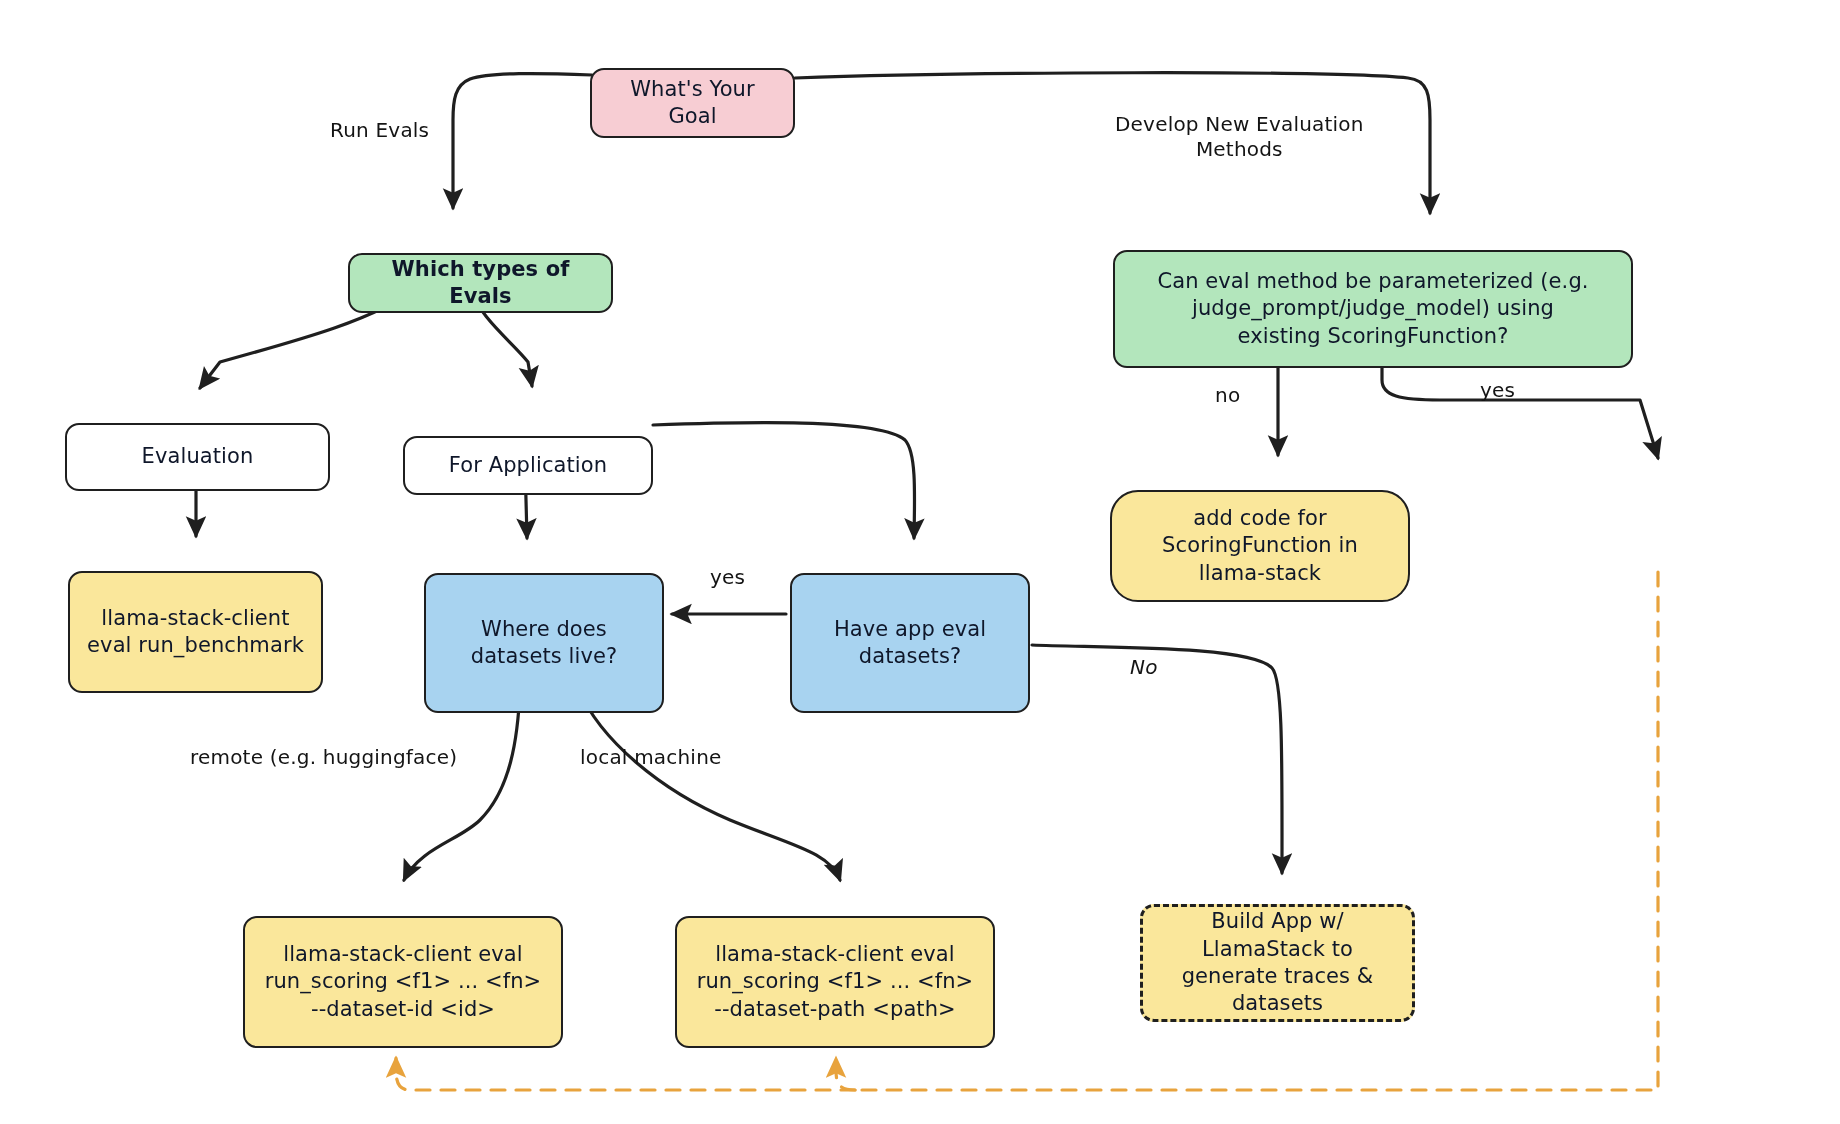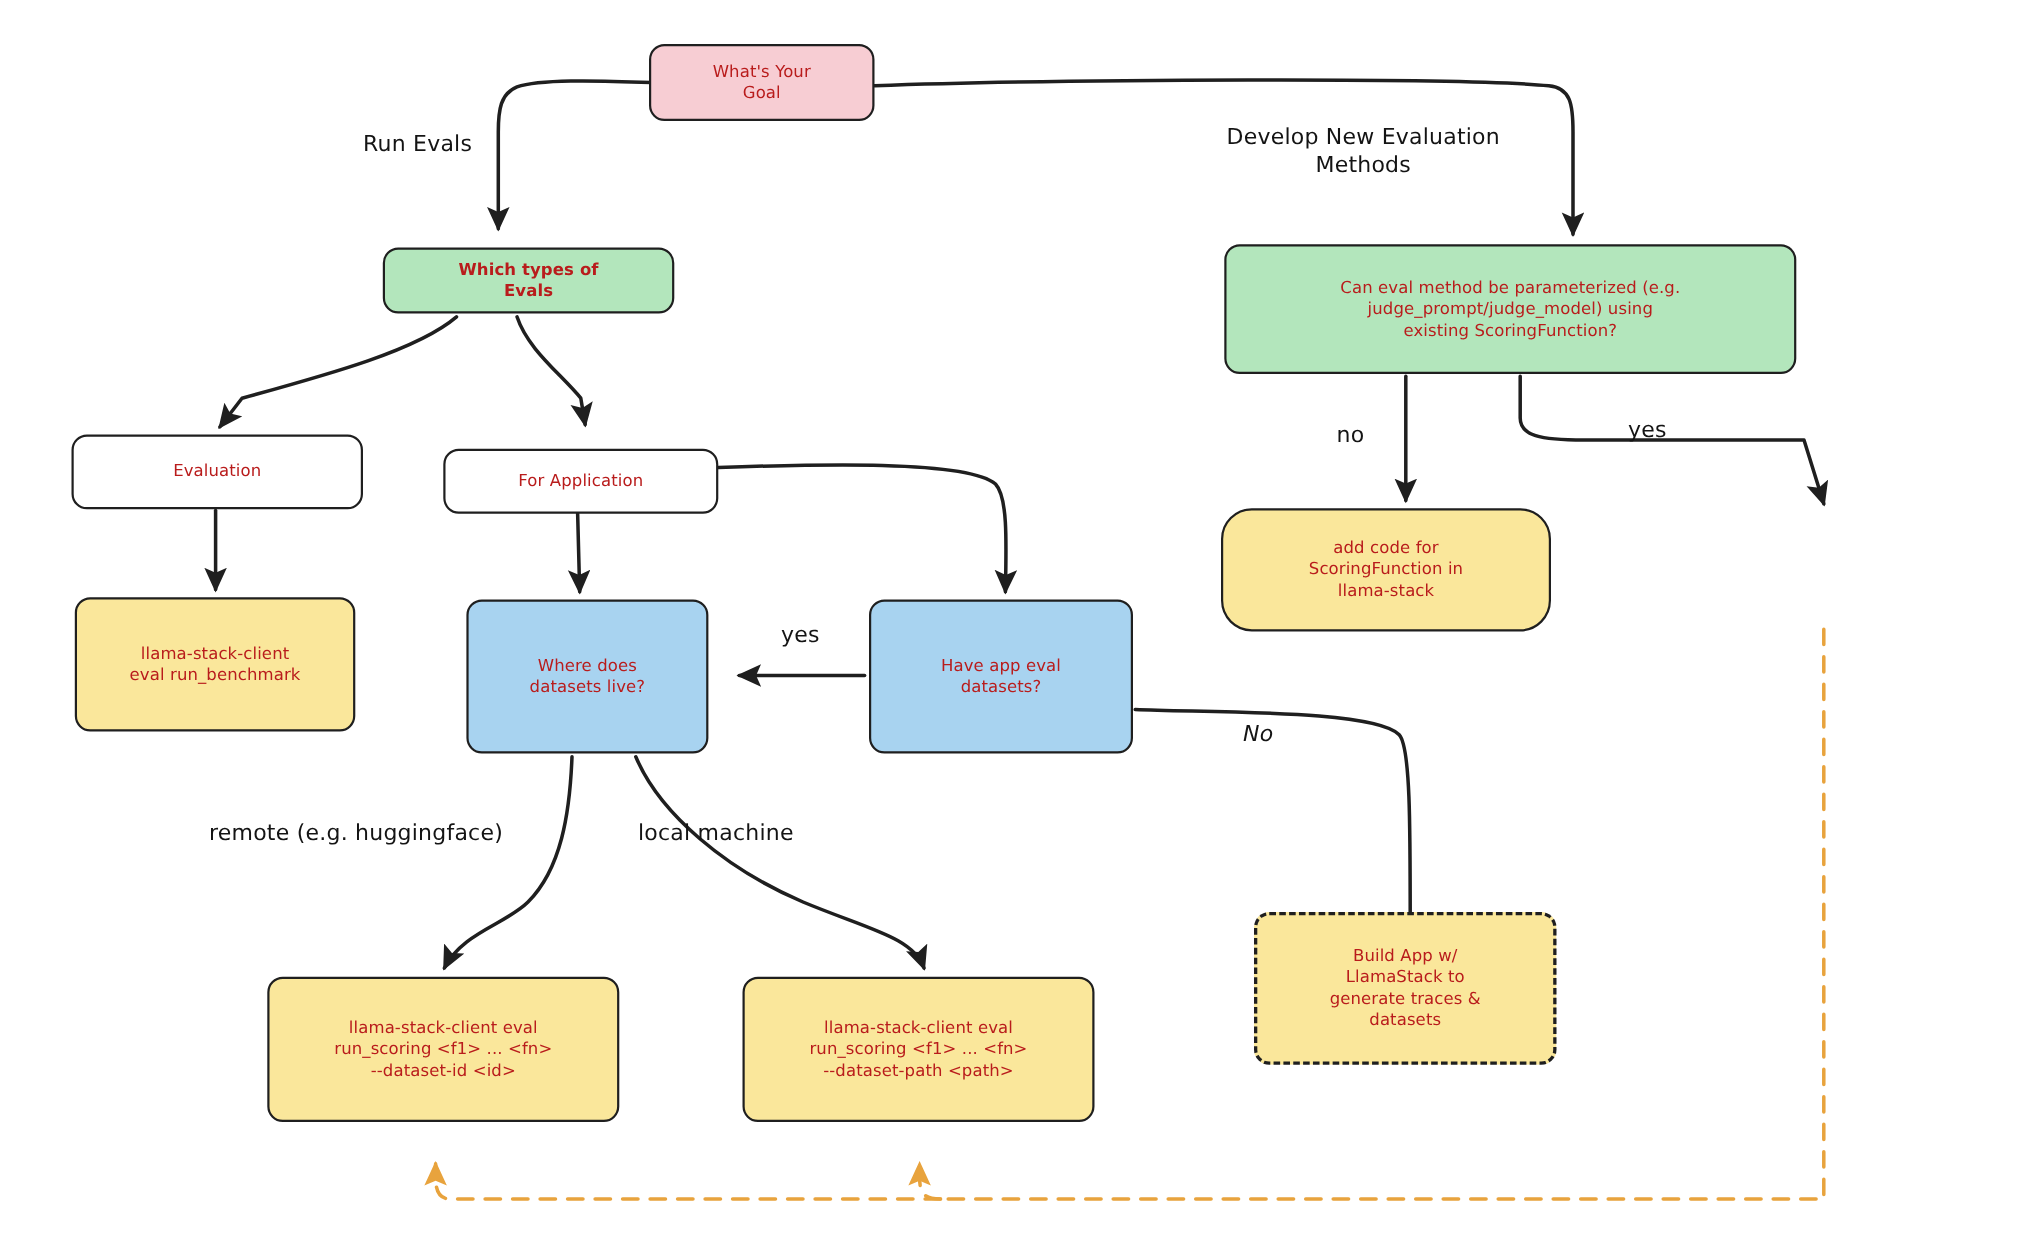--- a/index.html
+++ b/index.html
@@ -27,26 +27,27 @@
   }
   .node {
     position: absolute;
     box-sizing: border-box;
     display: flex;
     align-items: center;
     justify-content: center;
     text-align: center;
     border: 2.5px solid #1f1f1f;
     border-radius: 14px;
-    color: #b91c1c;
-    font-size: 15px;
+    color: #0f172a;
+    font-size: 21px;
     line-height: 1.3;
     padding: 6px 10px;
     white-space: pre-line;
     letter-spacing: 0.1px;
+    margin-top: 28px;
   }
   .node.pink   { background: #f7cdd3; }
   .node.green  { background: #b3e6bc; }
   .node.white  { background: #ffffff; }
   .node.yellow { background: #fae79b; }
   .node.blue   { background: #a8d3f0; }
   .node.dashed {
     background: #fae79b;
     border-style: dashed;
     border-width: 3px;
@@ -126,35 +127,35 @@
   <div class="node white" style="left:403px; top:408px; width:250px; height:59px;">For Application</div>
 
   <div class="node yellow" style="left:1110px; top:462px; width:300px; height:112px;border-radius:28px;">add code for
 ScoringFunction in
 llama-stack</div>
 
 
   <div class="node yellow" style="left:68px; top:543px; width:255px; height:122px;">llama-stack-client
 eval run_benchmark</div>
 
-  <div class="node blue" style="left:424px; top:545px; width:220px; height:140px;">Where does
+  <div class="node blue" style="left:424px; top:545px; width:240px; height:140px;">Where does
 datasets live?</div>
 
   <div class="node blue" style="left:790px; top:545px; width:240px; height:140px;">Have app eval
 datasets?</div>
 
   <div class="node yellow" style="left:243px; top:888px; width:320px; height:132px;">llama-stack-client eval
 run_scoring &lt;f1&gt; ... &lt;fn&gt;
 --dataset-id &lt;id&gt;</div>
 
   <div class="node yellow" style="left:675px; top:888px; width:320px; height:132px;">llama-stack-client eval
 run_scoring &lt;f1&gt; ... &lt;fn&gt;
 --dataset-path &lt;path&gt;</div>
 
-  <div class="node dashed" style="left:1140px; top:829px; width:275px; height:139px;">Build App w/
+  <div class="node dashed" style="left:1140px; top:876px; width:275px; height:118px;">Build App w/
 LlamaStack to
 generate traces &amp;
 datasets</div>
 
   <div class="edge-label" style="left:330px; top:118px;">Run Evals</div>
 
   <div class="edge-label" style="left:1115px; top:112px; text-align:center;">Develop New Evaluation
 Methods</div>
 
   <div class="edge-label" style="left:1215px; top:383px;">no</div>

